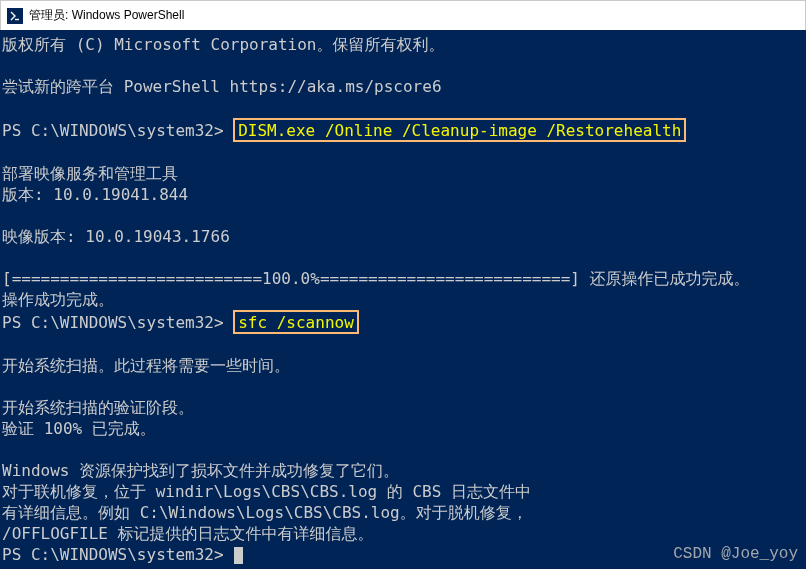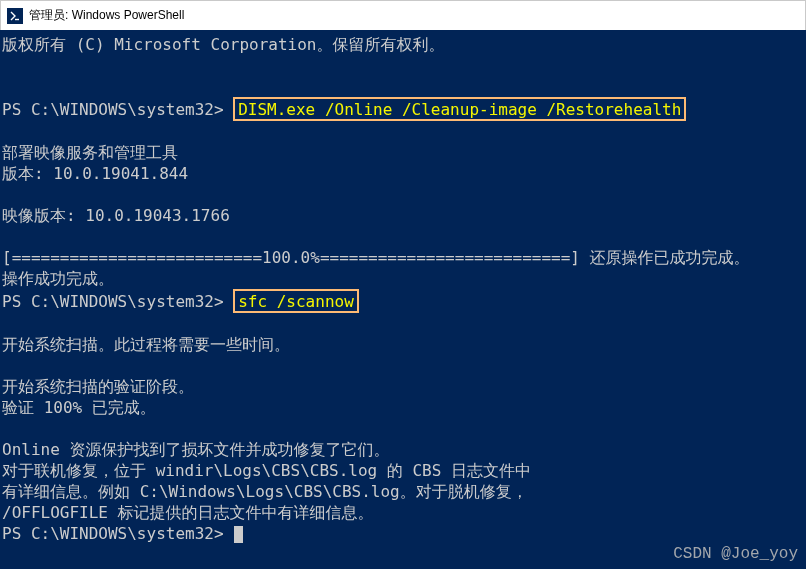--- a/index.html
+++ b/index.html
@@ -24,36 +24,37 @@
         <path d="M3 3 L7 7 L3 11" stroke="#fff" stroke-width="1.4" fill="none"></path>
         <line x1="7" y1="10.5" x2="11" y2="10.5" stroke="#fff" stroke-width="1.4"></line>
       </svg>
   </span>
   <span class="title-text">管理员: Windows PowerShell</span>
 </div>
 
 <div class="terminal">
   <div class="line">版权所有 (C) Microsoft Corporation。保留所有权利。</div>
   <div class="line">&nbsp;</div>
+  <div class="line">尝试新的跨平台 PowerShell https://aka.ms/pscore6</div>
   <div class="line">&nbsp;</div>
   <div class="line"><span>PS C:\WINDOWS\system32&gt; </span><span class="hl"><span class="yellow">DISM.exe /Online /Cleanup-image /Restorehealth</span></span></div>
   <div class="line">&nbsp;</div>
   <div class="line">部署映像服务和管理工具</div>
   <div class="line">版本: 10.0.19041.844</div>
   <div class="line">&nbsp;</div>
   <div class="line">映像版本: 10.0.19043.1766</div>
   <div class="line">&nbsp;</div>
   <div class="line">[==========================100.0%==========================] 还原操作已成功完成。</div>
   <div class="line">操作成功完成。</div>
   <div class="line"><span>PS C:\WINDOWS\system32&gt; </span><span class="hl"><span class="yellow">sfc /scannow</span></span></div>
   <div class="line">&nbsp;</div>
   <div class="line">开始系统扫描。此过程将需要一些时间。</div>
   <div class="line">&nbsp;</div>
   <div class="line">开始系统扫描的验证阶段。</div>
   <div class="line">验证 100% 已完成。</div>
   <div class="line">&nbsp;</div>
-  <div class="line">Online 资源保护找到了损坏文件并成功修复了它们。</div>
+  <div class="line">Windows 资源保护找到了损坏文件并成功修复了它们。</div>
   <div class="line">对于联机修复，位于 windir\Logs\CBS\CBS.log 的 CBS 日志文件中</div>
   <div class="line">有详细信息。例如 C:\Windows\Logs\CBS\CBS.log。对于脱机修复，</div>
   <div class="line">/OFFLOGFILE 标记提供的日志文件中有详细信息。</div>
   <div class="line"><span>PS C:\WINDOWS\system32&gt; </span><span class="cursor"></span></div>
   <div class="watermark">CSDN @Joe_yoy</div>
 </div>
 
 </body></html>

